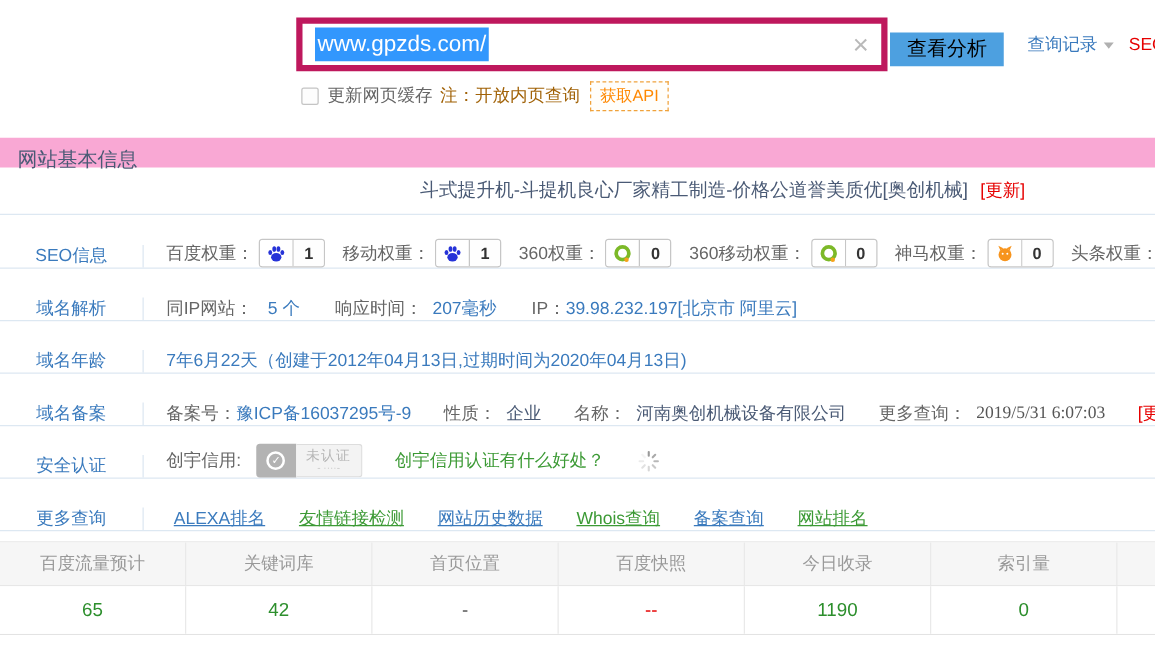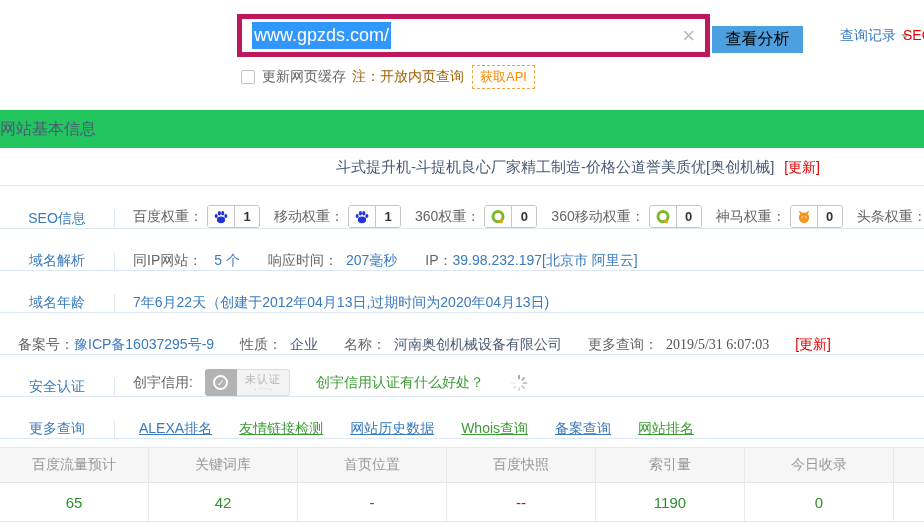--- a/index.html
+++ b/index.html
@@ -15,33 +15,33 @@
     border:5px solid #be185d; background:#fff; display:flex; align-items:center; padding:0 10px;
   }
   .url-text { font-size:18px; color:#fff; background:#3297fd; padding:3px 2px; white-space:nowrap; }
   .clear-x { margin-left:auto; color:#b9b9b9; font-size:22px; line-height:1; cursor:pointer; }
   .analyze-btn {
     position:absolute; left:712px; top:14px; width:91px; height:27px; border:none;
     background:#4da0e0; color:#000000; font-size:16px; cursor:pointer;
     font-family:"Liberation Sans","DejaVu Sans",sans-serif;
     margin-top:12px;
   }
-  .history-link { position:absolute; left:840px; top:27px; color:#3a7abd; font-size:14px; text-decoration:none; white-space:nowrap; }
+  .history-link { position:absolute; left:822px; top:27px; color:#3a7abd; font-size:14px; text-decoration:none; white-space:nowrap; }
   .caret-down { display:inline-block; width:0; height:0; border-left:4px solid transparent; border-right:4px solid transparent; border-top:5px solid #b0b0b0; margin-left:5px; vertical-align:middle; }
   .seo-link { position:absolute; left:903px; top:27px; color:#e60000; font-size:14px; text-decoration:none; white-space:nowrap; }
   .cache-row { position:absolute; left:241px; top:67px; display:flex; align-items:center; height:20px; }
   .checkbox { width:14px; height:14px; border:1px solid #c4c4c4; background:#fdfdfd; border-radius:2px; margin-right:7px; cursor:pointer; }
   .cache-label { color:#666; }
   .cache-note { color:#a16207; margin-left:6px; }
   .api-btn {
     margin-left:8px; color:#f80; border:1px dashed #f0a23c; background:#fffefb;
     font-size:13px; padding:2px 7px; cursor:pointer; font-family:inherit;
   }
   
-  .section-header { height:38px; line-height:38px; background:#22c55e; color:#4a5a75; font-size:16px; padding-left:0; }
+  .section-header { height:24px; line-height:38px; background:#f9a8d4; color:#4a5a75; font-size:16px; padding-left:14px; }
   .title-row { height:37px; line-height:37px; text-align:center; padding-left:232px; white-space:nowrap; }
   .site-title { color:#4a5a75; font-size:15px; }
   .red-link { color:#e60000; text-decoration:none; margin-left:6px; font-size:14px; }
   
   .info-table { border-top:1px solid #dde8f2; border-bottom:1px solid #dde8f2; }
   .info-row { display:flex; align-items:flex-end; min-height:42px; }
   .info-row + .info-row { border-top:1px solid #dde8f2; }
   .row-label {
     flex:none; width:115px; display:flex; align-items:center; justify-content:center;
     color:#3a7abd; font-size:14px; border-right:1px solid #dde8f2;
@@ -205,20 +205,21 @@
   </div>
 
   <div class="info-row">
     <div class="row-label">域名年龄</div>
     <div class="row-content">
       <span class="blue-val">7年6月22天（创建于2012年04月13日,过期时间为2020年04月13日)</span>
     </div>
   </div>
 
   <div class="info-row">
+    <div class="row-label">域名备案</div>
     <div class="row-content">
       <span class="g-label">备案号：</span>
       <a class="blue-val" href="#" style="text-decoration:none; margin-right:26px;">豫ICP备16037295号-9</a>
       <span class="g-label">性质：</span>
       <span class="dark-val" style="margin:0 26px 0 8px;">企业</span>
       <span class="g-label">名称：</span>
       <span class="dark-val" style="margin:0 26px 0 8px;">河南奥创机械设备有限公司</span>
       <span class="g-label">更多查询：</span>
       <span class="gray-val" style="margin:0 26px 0 8px;">2019/5/31 6:07:03</span>
       <a class="red-link" href="#" style="margin-left:0;">[更新]</a>
@@ -265,22 +266,22 @@
     </div>
   </div>
 </div>
 
 <div class="stats-table">
   <div class="stats-head">
     <span class="st-cell">百度流量预计</span>
     <span class="st-cell">关键词库</span>
     <span class="st-cell">首页位置</span>
     <span class="st-cell">百度快照</span>
+    <span class="st-cell">今日收录</span>
     <span class="st-cell">索引量</span>
-    <span class="st-cell">今日收录</span>
     <span class="st-cell filler"></span>
   </div>
   <div class="stats-vals">
     <span class="st-cell">
         <a class="v-green" href="#" style="text-decoration:none;">65</a>
       </span>
     <span class="st-cell">
         <a class="v-green" href="#" style="text-decoration:none;">42</a>
       </span>
     <span class="st-cell">

